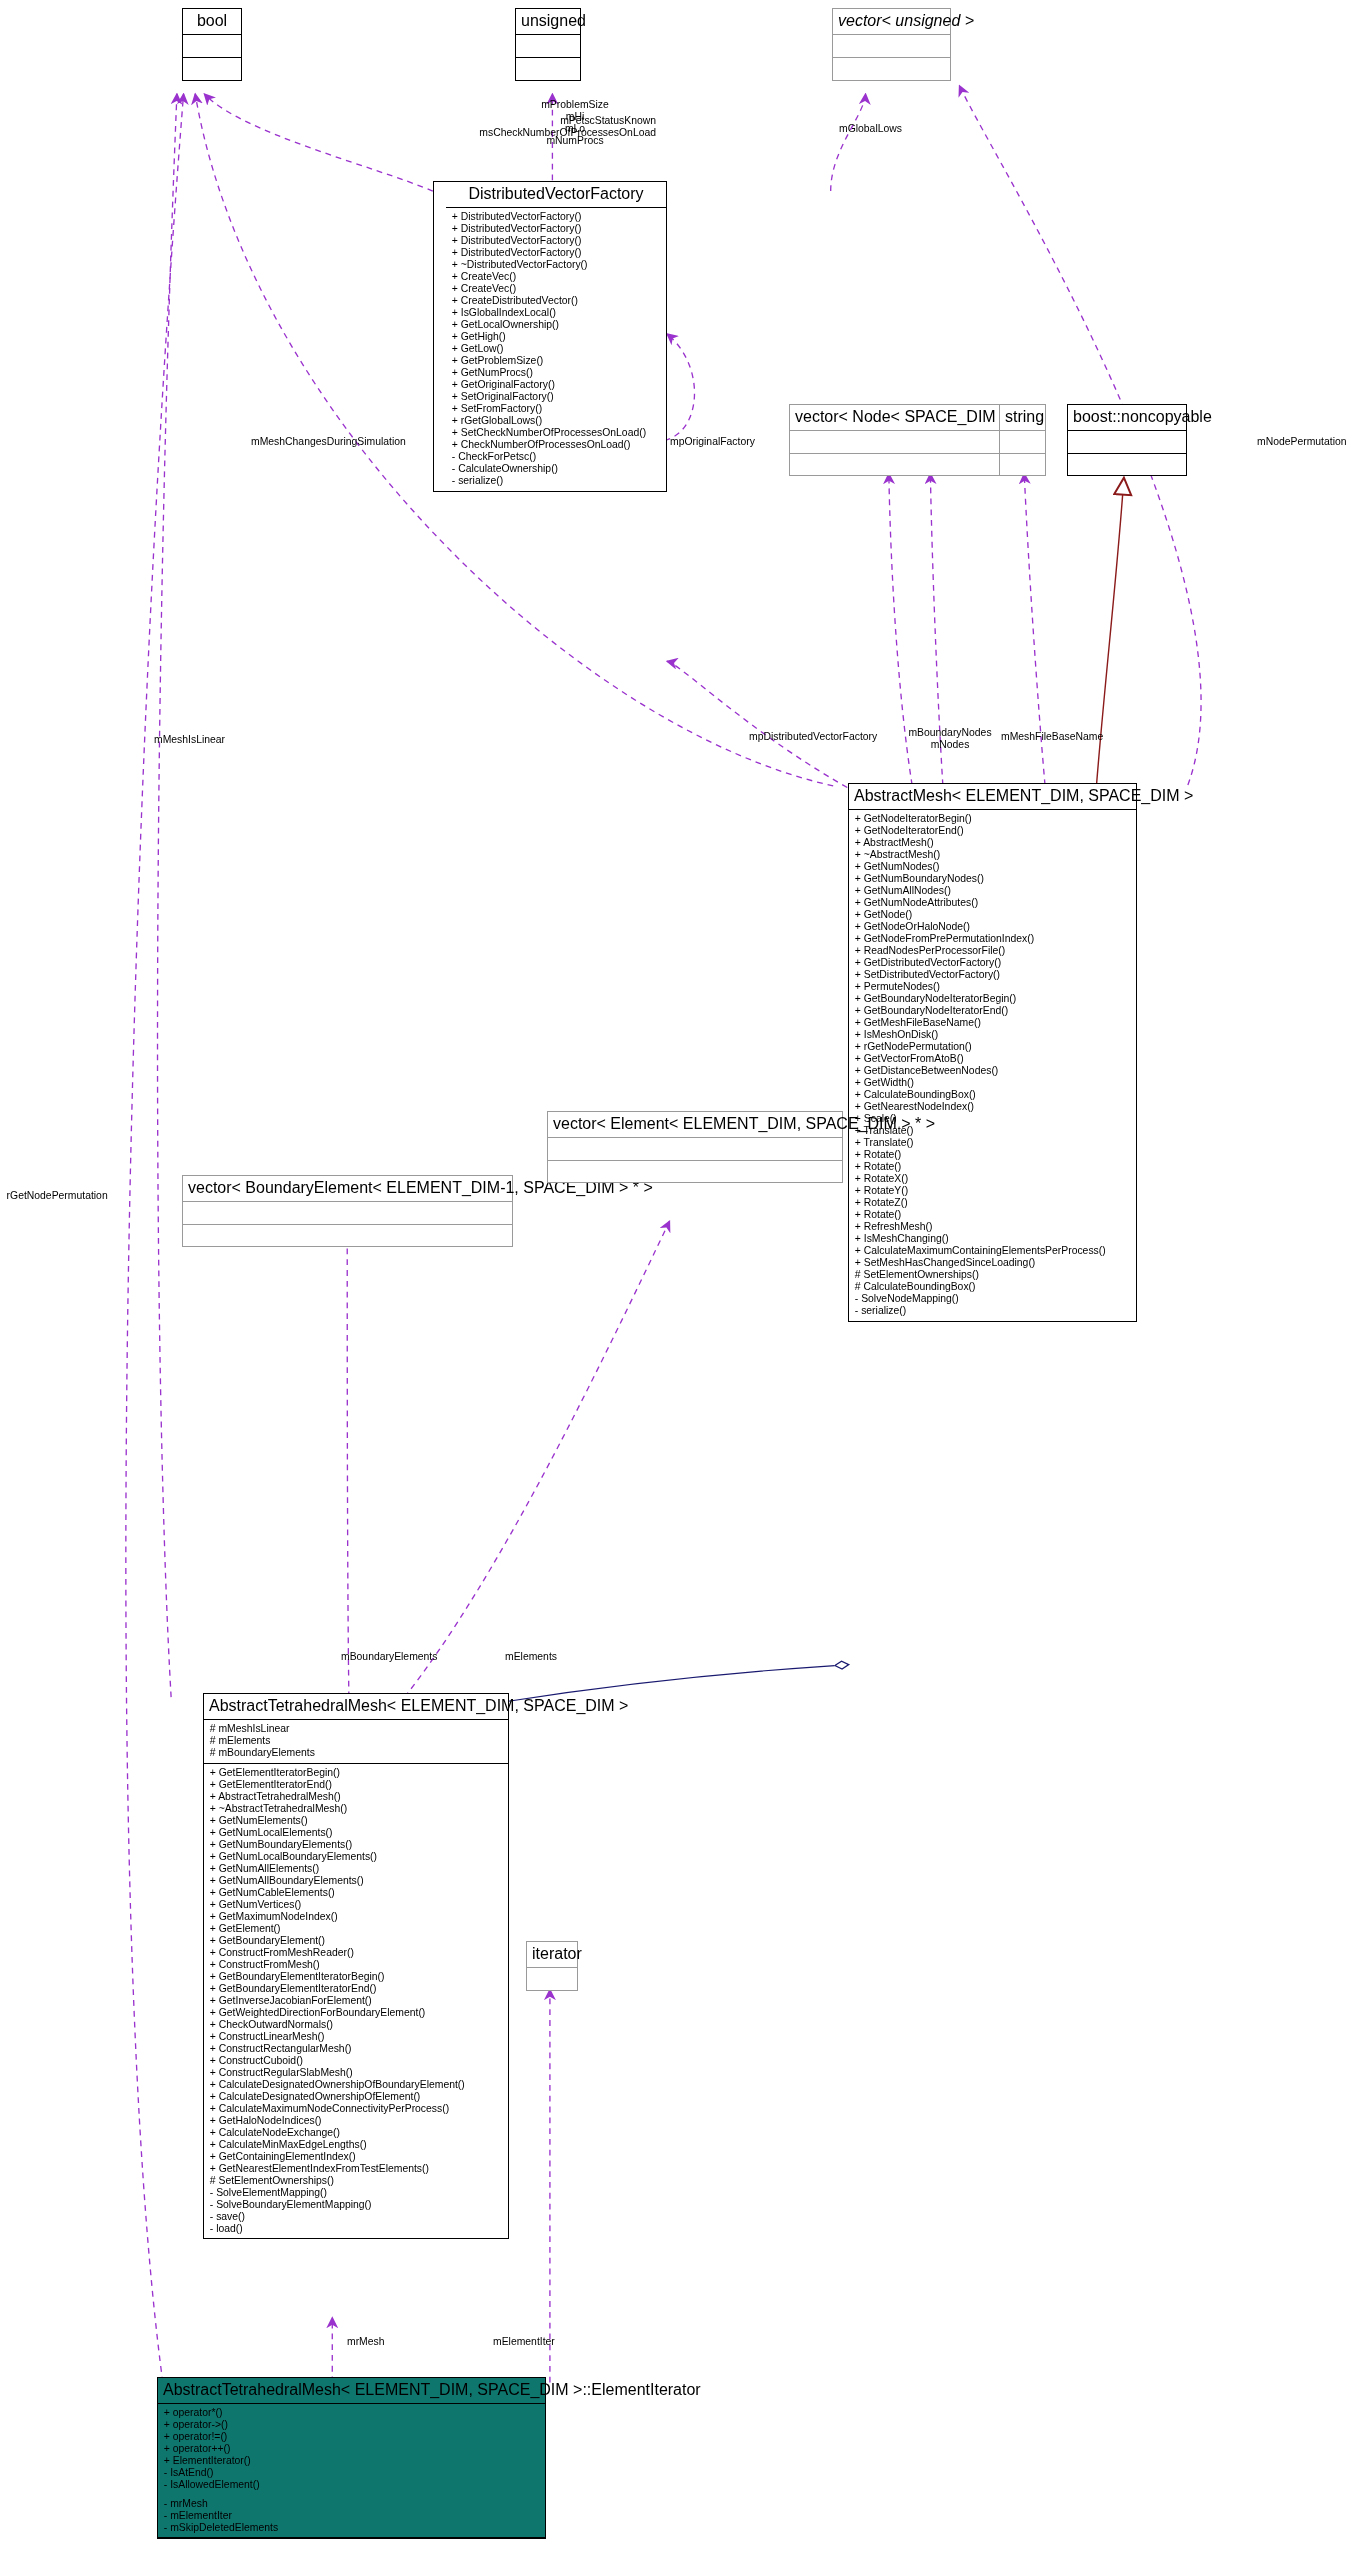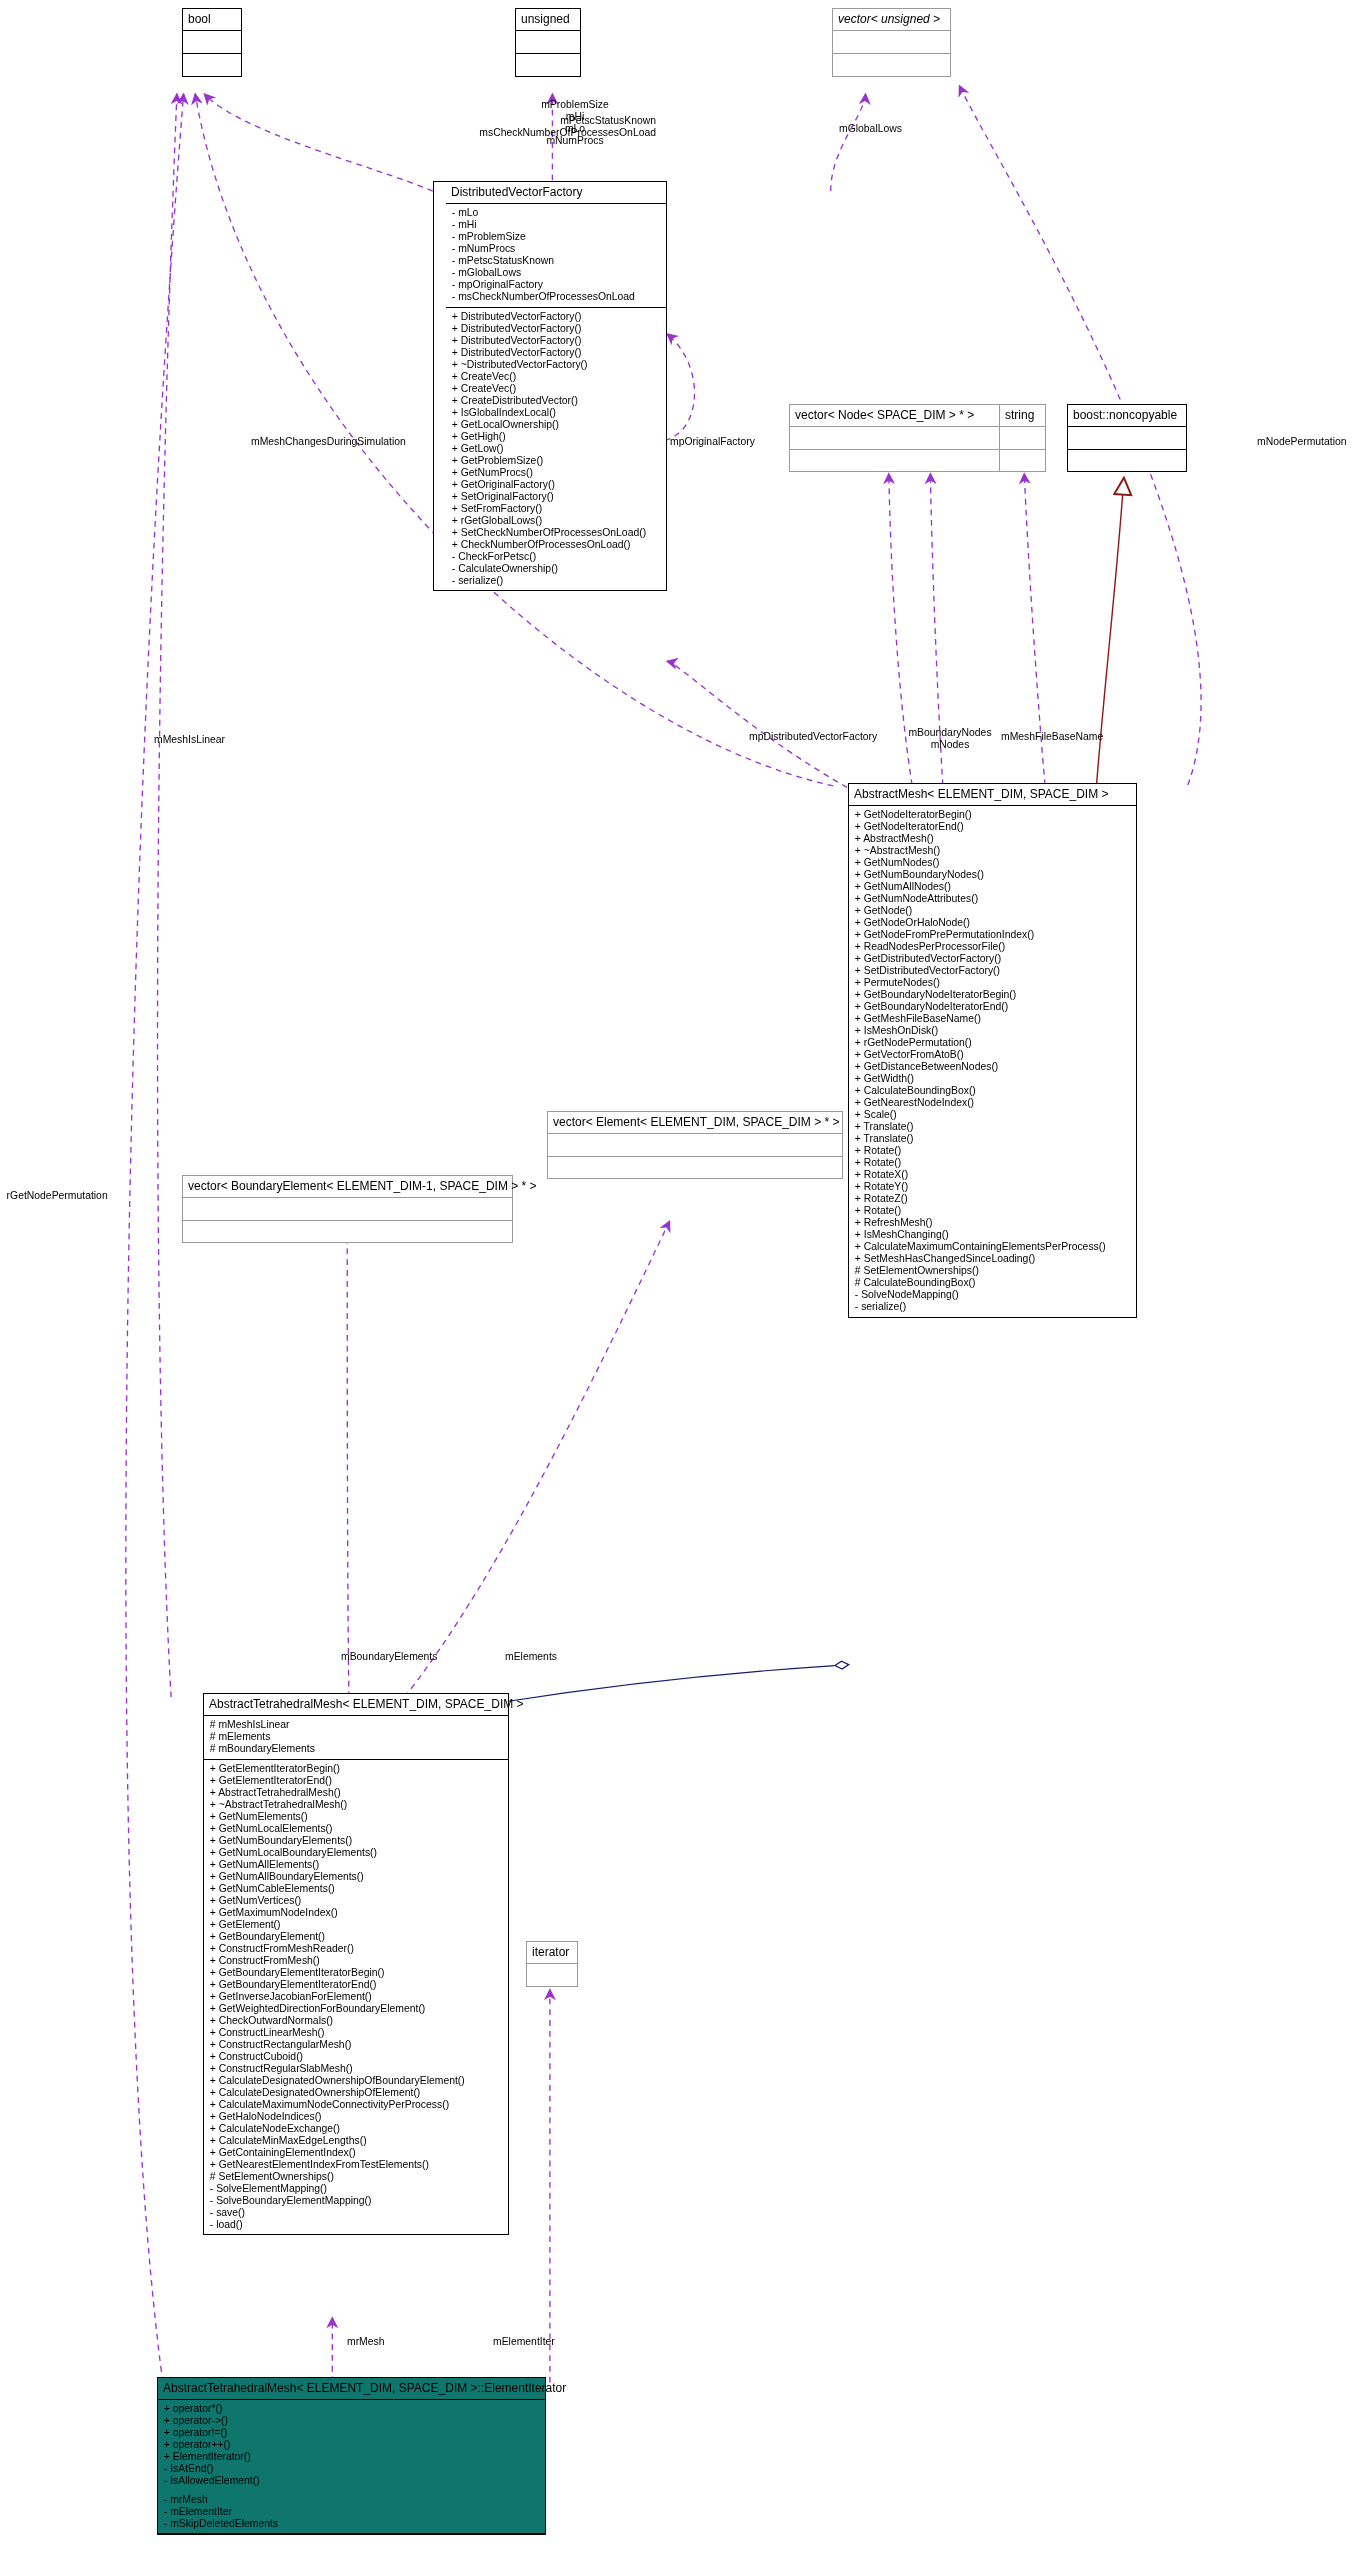--- a/index.html
+++ b/index.html
@@ -35,23 +35,23 @@
     line-height: 1.0;
     color: #000000;
   }
   .node.thin {
     border: 0.8px solid #9a9a9a;
   }
   .node.filled {
     background: #0f766e;
   }
   .node .title {
-    text-align: left;
+    text-align: center;
     padding: 4.2px 5px 5px 5px;
-    font-size: 12px;
+    font-size: 16px;
     white-space: nowrap;
     border-bottom: 0.8px solid #000000;
   }
   .node.thin .title {
     border-bottom: 0.8px solid #9a9a9a;
   }
   .node .section {
     padding: 3.3px 5px 3.3px 5.8px;
     border-bottom: 0.8px solid #000000;
   }
@@ -203,30 +203,20 @@
   <div class="edge-label" style="left:341px; top:1651px;">mBoundaryElements</div>
 
   <div class="edge-label" style="left:505px; top:1651px;">mElements</div>
 
   <div class="edge-label" style="left:347px; top:2336px;">mrMesh</div>
 
   <div class="edge-label" style="left:493px; top:2336px;">mElementIter</div>
 
   <div class="node" style="left:433px; top:181px; width:234px;padding-left:12px;">
     <div class="title">DistributedVectorFactory</div>
-    <div class="section">
-      <div class="row">- mLo</div>
-      <div class="row">- mHi</div>
-      <div class="row">- mProblemSize</div>
-      <div class="row">- mNumProcs</div>
-      <div class="row">- mPetscStatusKnown</div>
-      <div class="row">- mGlobalLows</div>
-      <div class="row">- mpOriginalFactory</div>
-      <div class="row">- msCheckNumberOfProcessesOnLoad</div>
-    </div>
     <div class="section last">
       <div class="row">+ DistributedVectorFactory()</div>
       <div class="row">+ DistributedVectorFactory()</div>
       <div class="row">+ DistributedVectorFactory()</div>
       <div class="row">+ DistributedVectorFactory()</div>
       <div class="row">+ ~DistributedVectorFactory()</div>
       <div class="row">+ CreateVec()</div>
       <div class="row">+ CreateVec()</div>
       <div class="row">+ CreateDistributedVector()</div>
       <div class="row">+ IsGlobalIndexLocal()</div>

